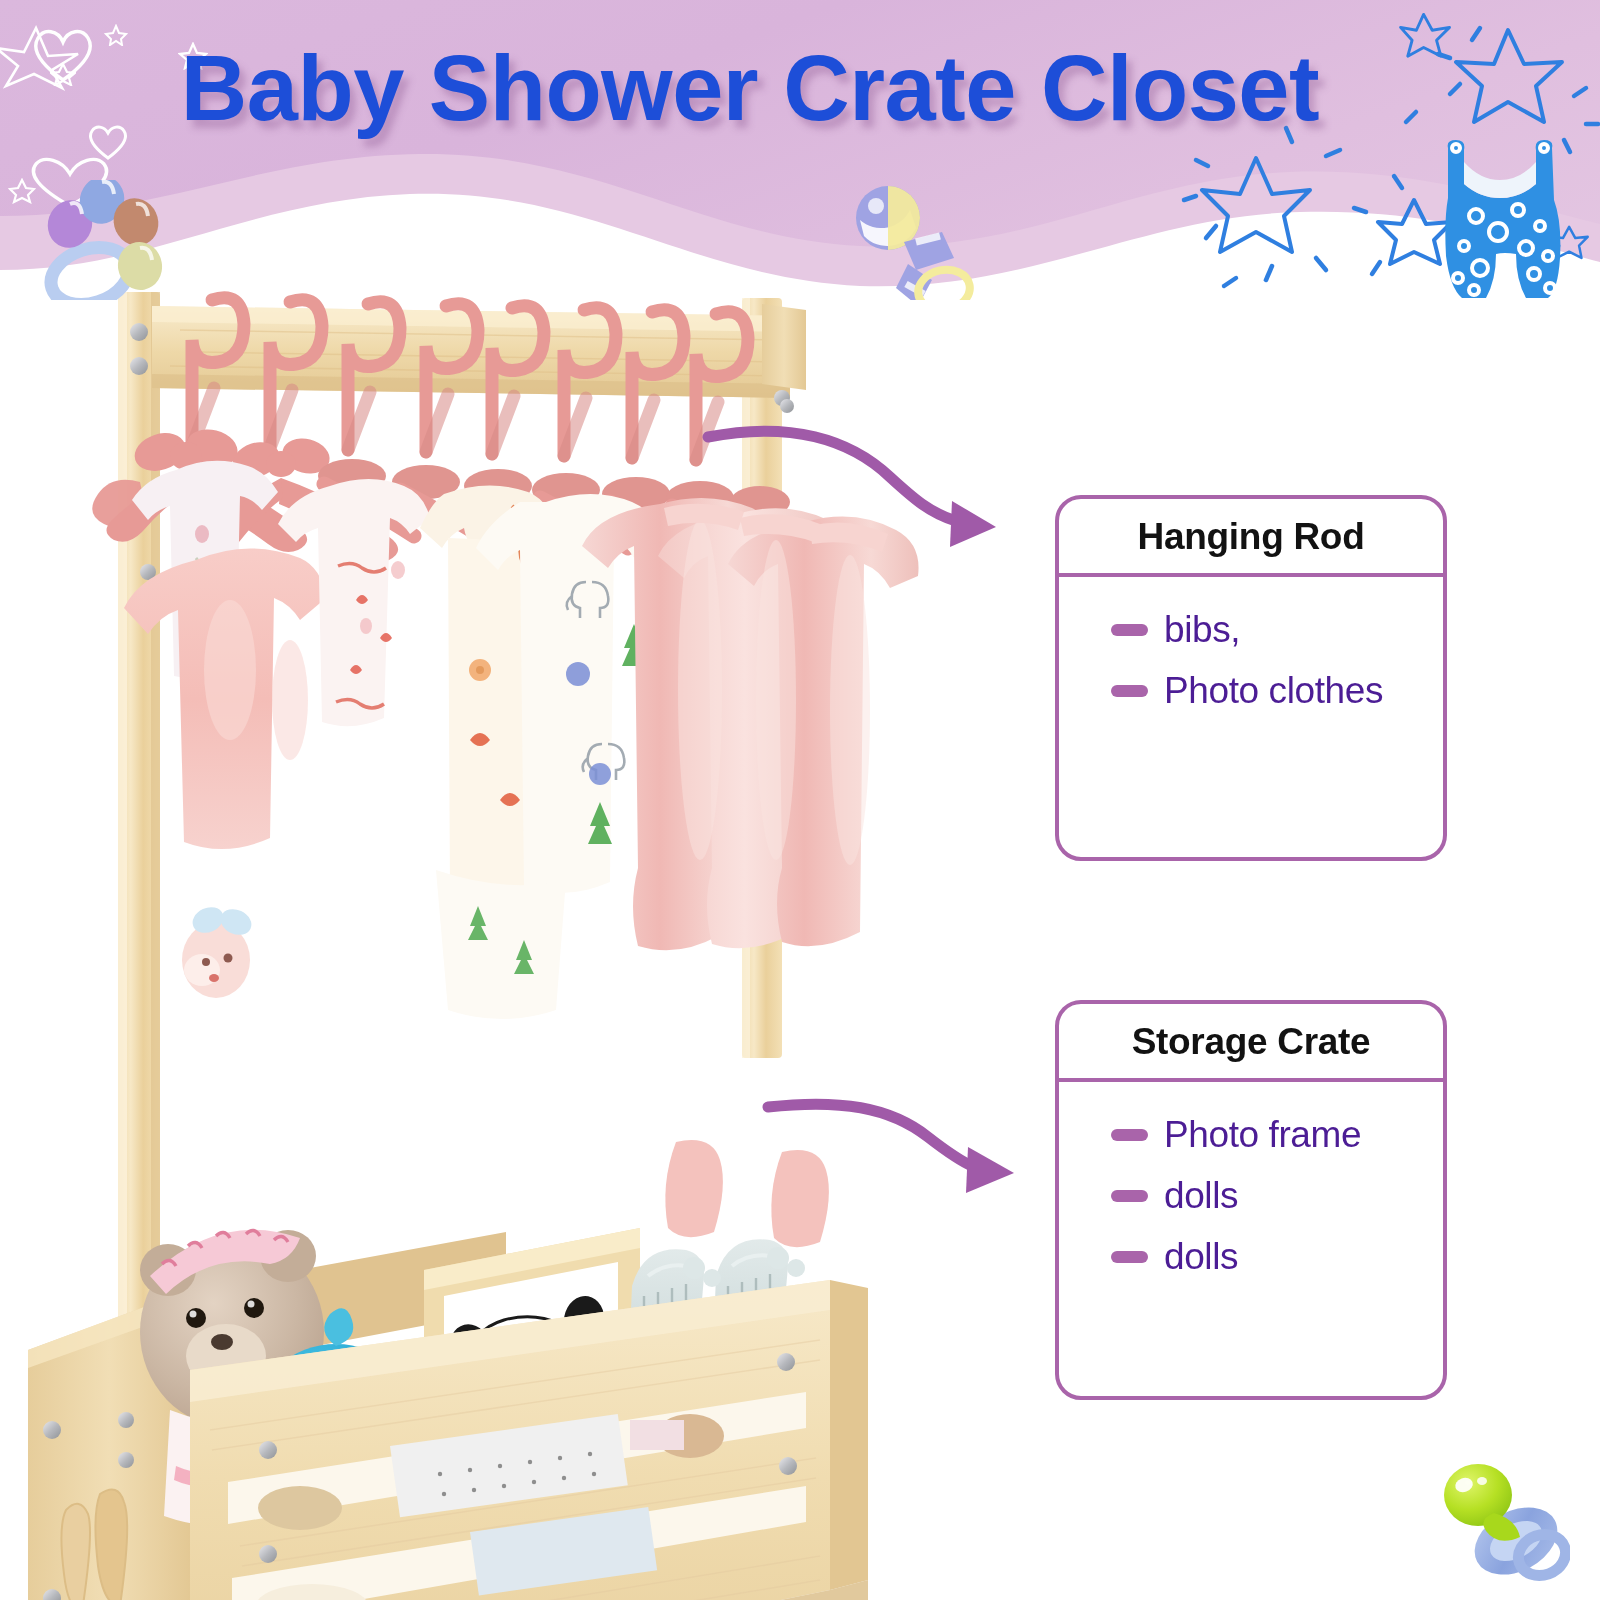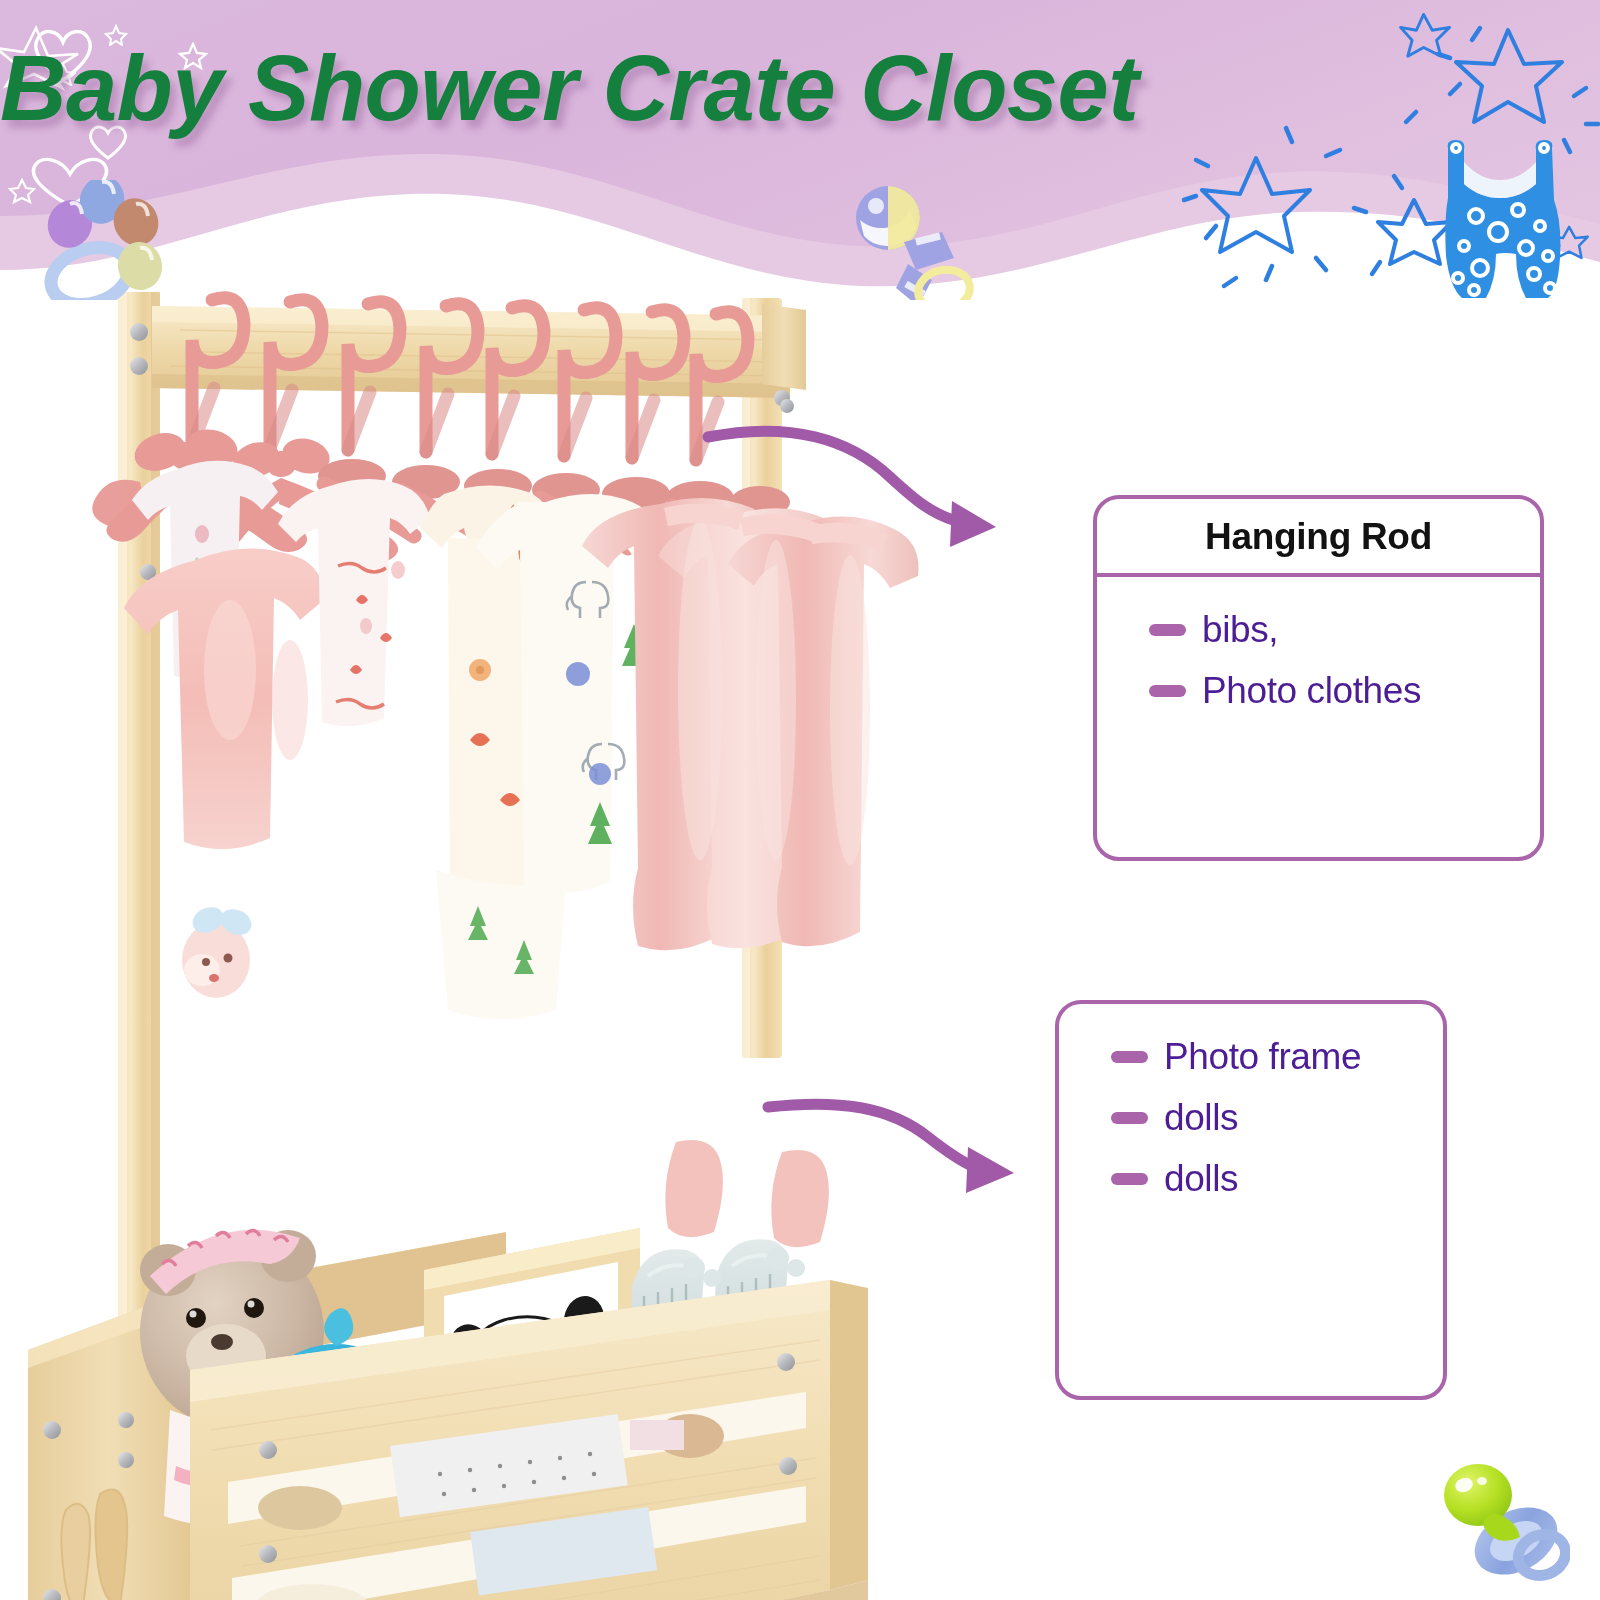--- a/index.html
+++ b/index.html
@@ -17,29 +17,28 @@
     overflow:hidden;
   }
   .banner-bg {
     position:absolute; left:0; top:0; width:1600px; height:300px;
     background:linear-gradient(160deg,#dbb8dd 0%,#d9b4db 35%,#e0bfdf 70%,#e4c7e2 100%);
   }
   .banner-wave-light, .banner-wave-white { position:absolute; left:0; bottom:0; width:1600px; height:180px; }
 
   .banner-title {
     position:absolute; left:0; top:36px; width:1500px;
-    text-align:left;
+    text-align:center;
     font-size:92px;
     font-weight:bold;
-    color:#15803d;
+    color:#1d4ed8;
     letter-spacing:-0.5px;
     text-shadow:6px 8px 7px rgba(150,100,155,.42);
     white-space:nowrap;
     z-index:6;
-    font-style:italic;
   }
 
   
   .deco { position:absolute; z-index:4; }
   .deco svg { display:block; }
   .deco-heart1 { left:28px; top:24px; }
   .deco-heart2 { left:86px; top:122px; }
   .deco-heart3 { left:20px; top:152px; }
   .deco-star-w1 { left:-8px; top:22px; }
   .deco-star-w2 { left:50px; top:62px; }
@@ -75,21 +74,21 @@
   .callout-li {
     display:flex; align-items:center;
     padding:12px 0 12px 52px;
   }
   .dash {
     width:37px; height:12px; border-radius:6px;
     background:#a964aa; flex:none; margin-right:16px;
   }
   .li-text { font-size:37px; color:#4c1d95; letter-spacing:-0.4px; line-height:1; }
 
-  #callout-hanging { left:1055px; top:495px; width:451px; height:366px;margin-left:38px; }
+  #callout-hanging { left:1055px; top:495px; width:392px; height:366px; }
   #callout-storage  { left:1055px; top:1000px; width:392px; height:400px; }
 
   .arrow { position:absolute; }
   .arrow svg { display:block; overflow:visible; }
   #arrow-hanging { left:700px; top:405px; }
   #arrow-storage { left:760px; top:1085px; }
 
   .pacifier { position:absolute; left:1420px; top:1455px; }
 </style>
 </head>
@@ -667,20 +666,21 @@
       <span class="li-text">bibs,</span>
     </div>
     <div class="callout-li">
       <span class="dash"></span>
       <span class="li-text">Photo clothes</span>
     </div>
   </div>
 </div>
 
 <div class="callout" id="callout-storage">
+  <div class="callout-title">Storage Crate</div>
   <div class="callout-list">
     <div class="callout-li">
       <span class="dash"></span>
       <span class="li-text">Photo frame</span>
     </div>
     <div class="callout-li">
       <span class="dash"></span>
       <span class="li-text">dolls</span>
     </div>
     <div class="callout-li">

